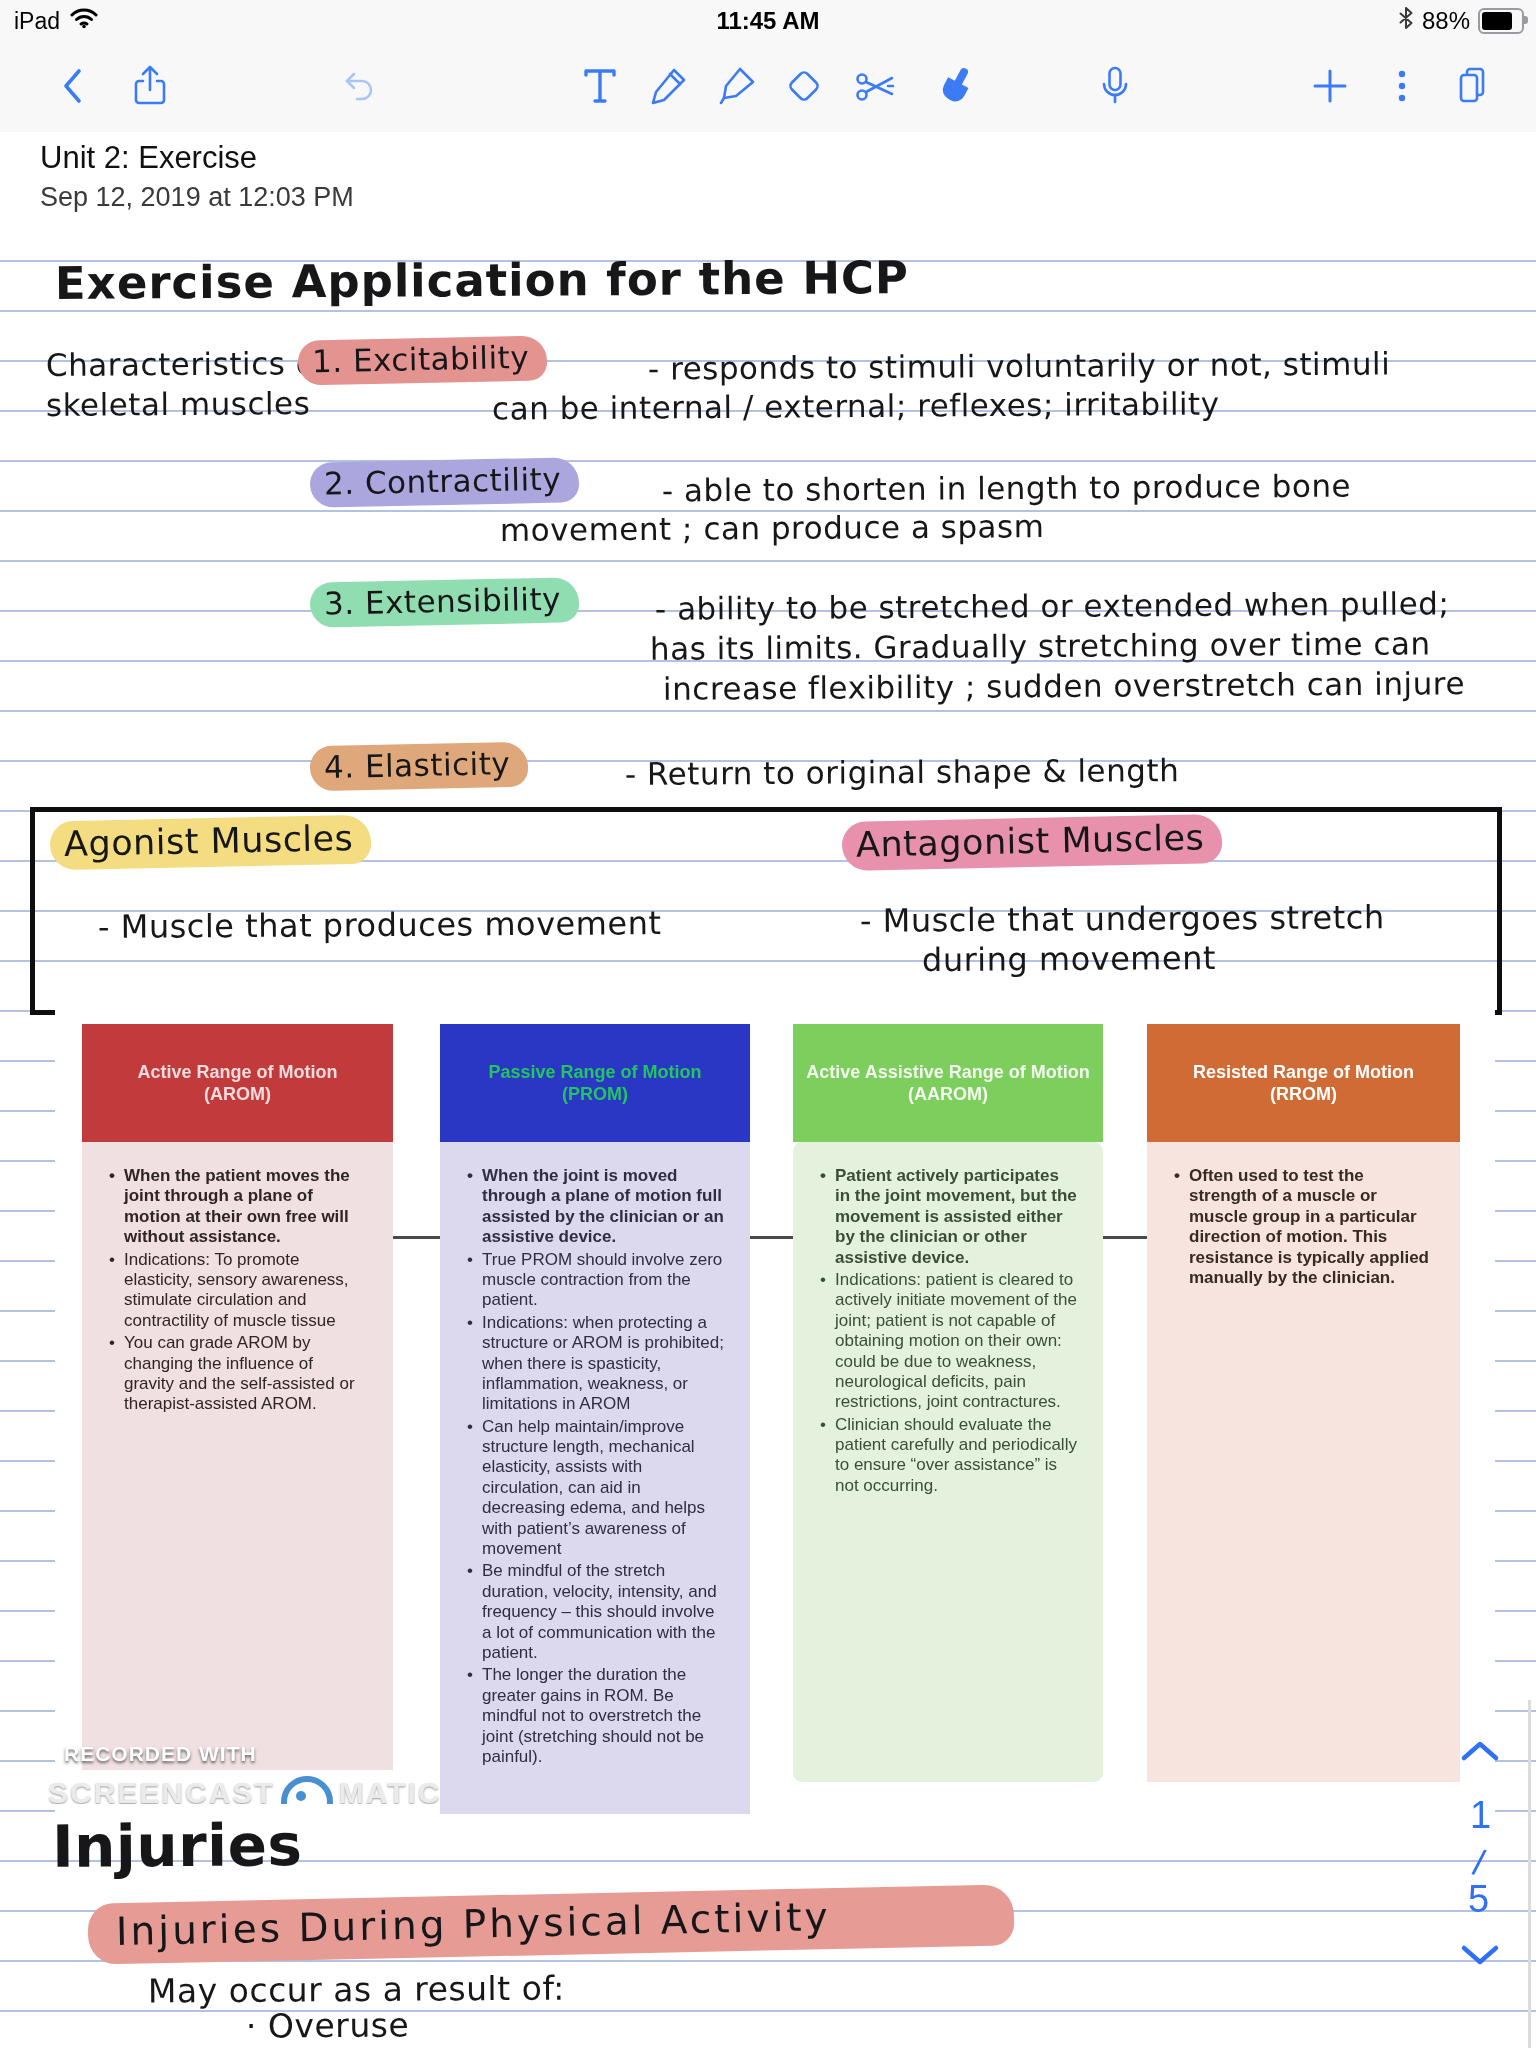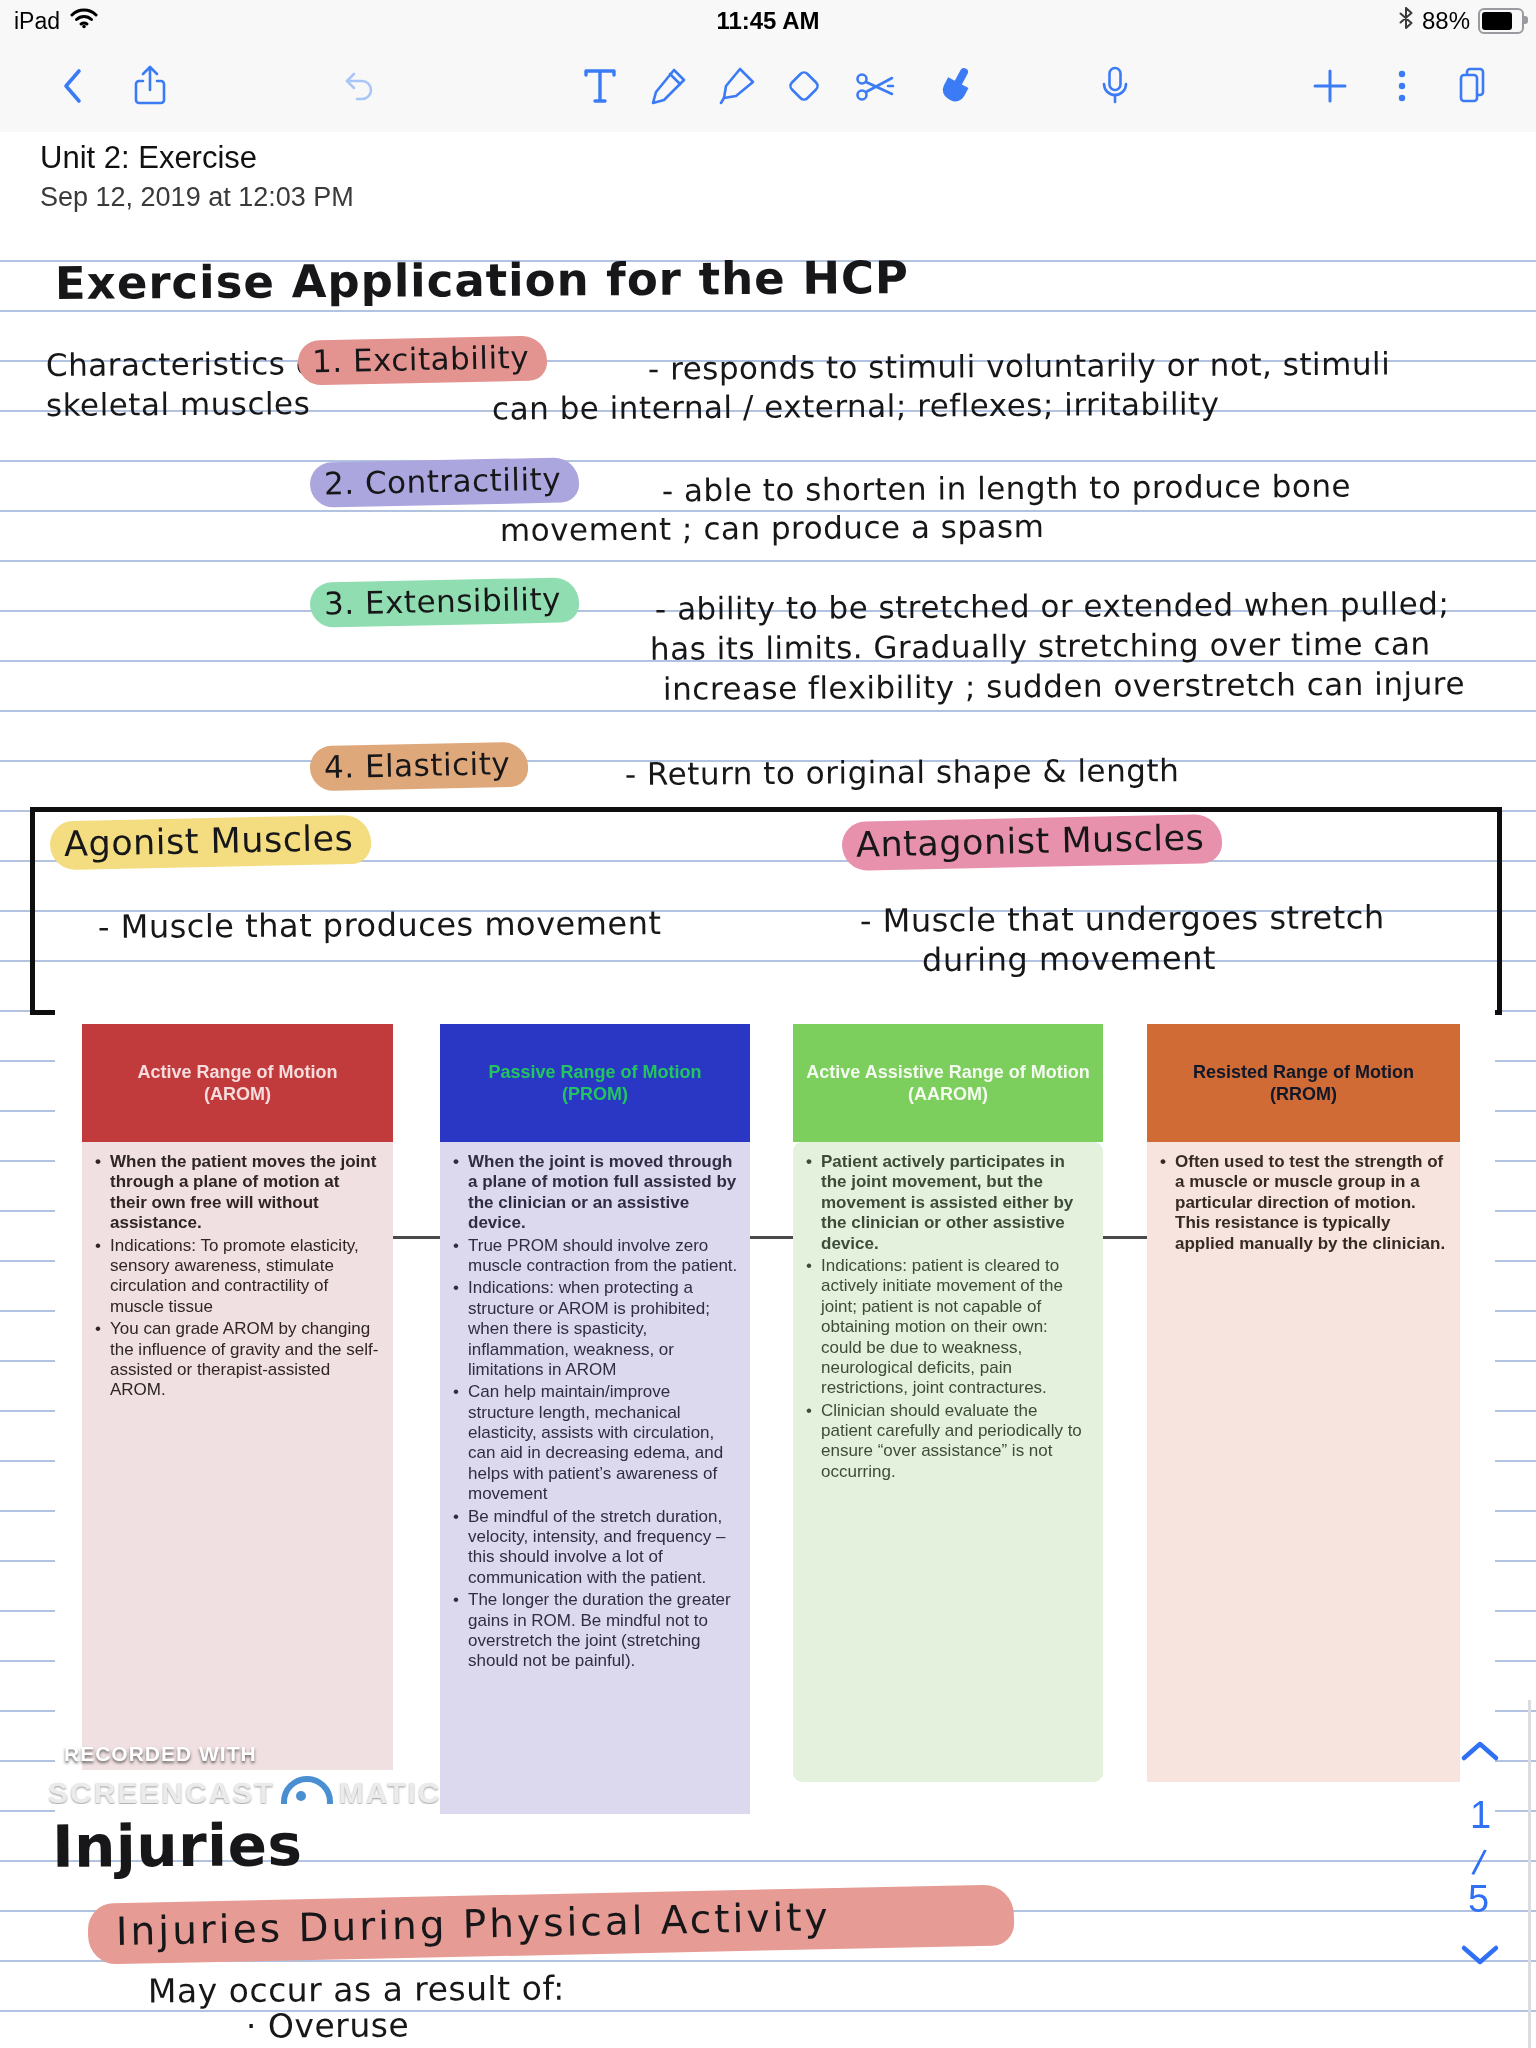--- a/index.html
+++ b/index.html
@@ -34,31 +34,31 @@
   .pill{display:inline-block;padding:3px 18px 6px 14px;border-radius:26px 30px 22px 28px;transform:rotate(-.8deg);}
   .hl-red{background:#e39490;} .hl-purple{background:#aba6dd;} .hl-green{background:#90ddb1;}
   .hl-tan{background:#dfa87b;} .hl-yellow{background:#f3dd80;} .hl-pink{background:#e791ac;} .hl-inj{background:#e69b94;}
   .muscle-box{position:absolute;left:30px;top:585px;width:1462px;height:198px;border:5px solid #0e0e0e;background:transparent;}
   
   .tbl-underlay{position:absolute;left:55px;top:786px;width:1440px;height:810px;background:#fff;}
   .rom-col{position:absolute;display:flex;flex-direction:column;}
   .col-head{height:118px;display:flex;flex-direction:column;align-items:center;justify-content:center;
     font-weight:700;font-size:18px;text-align:center;line-height:1.25;}
   .col-body{flex:1;padding:10px 12px;}
-  .col-body ul{margin:0;padding:0;list-style:none;}
+  .col-body ul{margin:14px;padding:0;list-style:none;}
   .col-body li{position:relative;padding-left:16px;font-size:17px;line-height:1.2;margin-bottom:2px;color:inherit;}
   .col-body li::before{content:"\2022";position:absolute;left:1px;top:0;}
   .col-body li:first-child{font-weight:700;}
   .c-arom .col-head{background:#c13a3c;color:#f6dcdc;}
   .c-arom .col-body{background:#f1e0e2;color:#2e2524;}
   .c-prom .col-head{background:#2937c4;color:#22c55e;}
   .c-prom .col-body{background:#dcd9ee;color:#2f2c44;}
   .c-aarom .col-head{background:#7ccf5d;color:#f4faf0;}
   .c-aarom .col-body{background:#e4f1dd;color:#3c4c38;border-radius:9px;}
-  .c-rrom .col-head{background:#d06b35;color:#0f172a;}
+  .c-rrom .col-head{background:#d06b35;color:#ffffff;}
   .c-rrom .col-body{background:#f8e4de;color:#352a24;}
   .connector{position:absolute;height:3px;background:#4a4a4a;top:1014px;}
   
   .wm1{position:absolute;left:64px;top:1520px;font-size:21px;font-weight:700;color:#fff;
     text-shadow:0 2px 3px rgba(60,60,60,.8);letter-spacing:1px;white-space:nowrap;}
   .wm2{position:absolute;left:48px;top:1554px;width:470px;height:28px;overflow:hidden;white-space:nowrap;}
   .wm2 .wtxt{font-size:30px;font-weight:800;color:#ebebeb;text-shadow:0 1px 2px #9a9a9a;vertical-align:top;letter-spacing:2px;}
   .wm-logo{display:inline-block;width:40px;height:40px;border-radius:50%;border:6px solid #4a8fd2;background:#fff;
     vertical-align:top;margin:0 6px;position:relative;}
   .wm-logo::after{content:"";position:absolute;left:9px;top:9px;width:10px;height:10px;border-radius:50%;background:#4a8fd2;}

